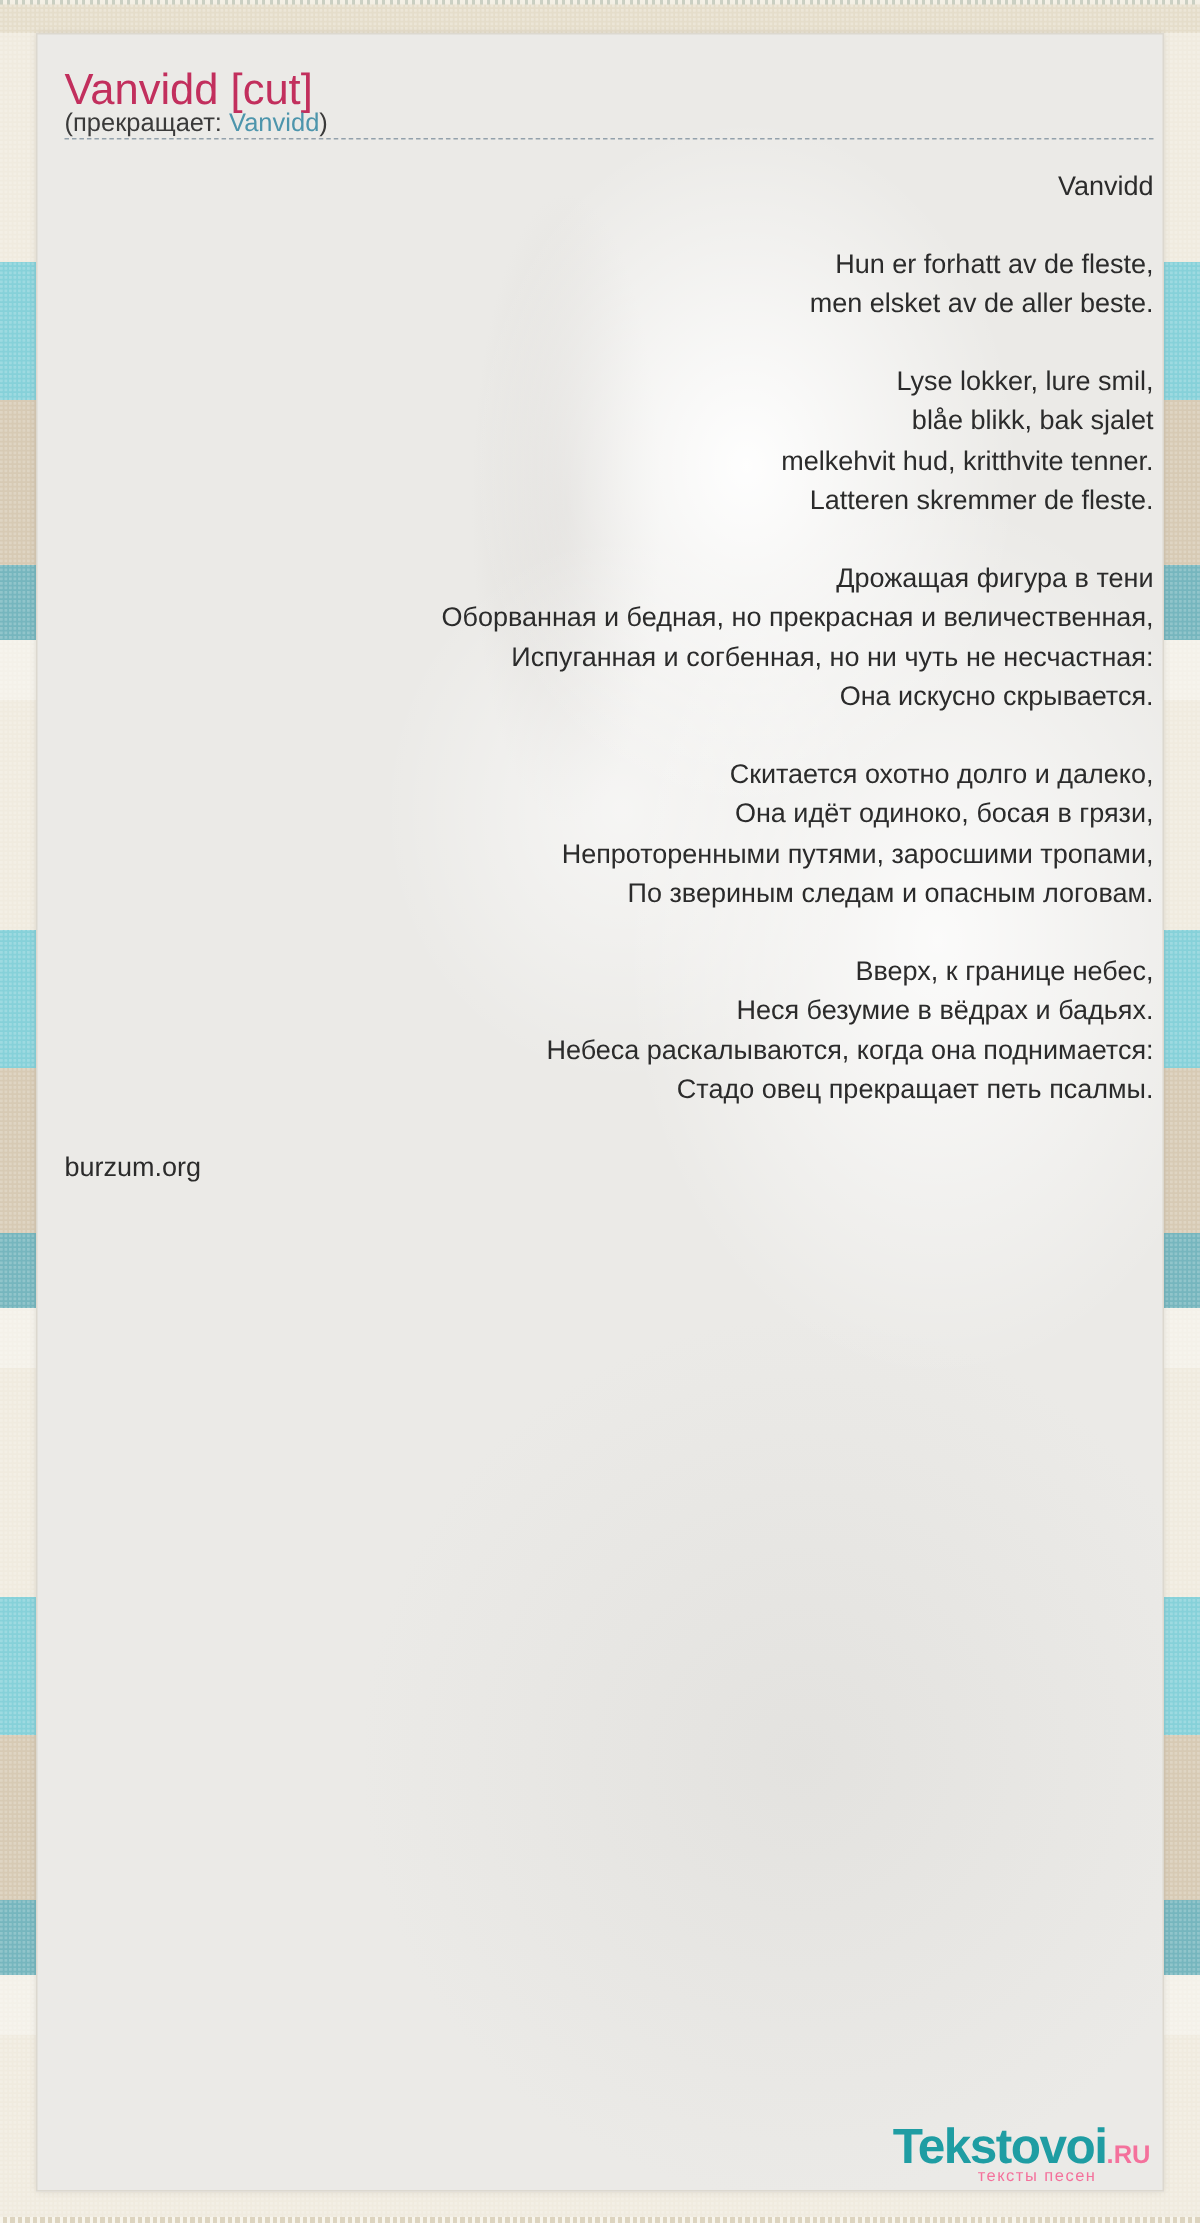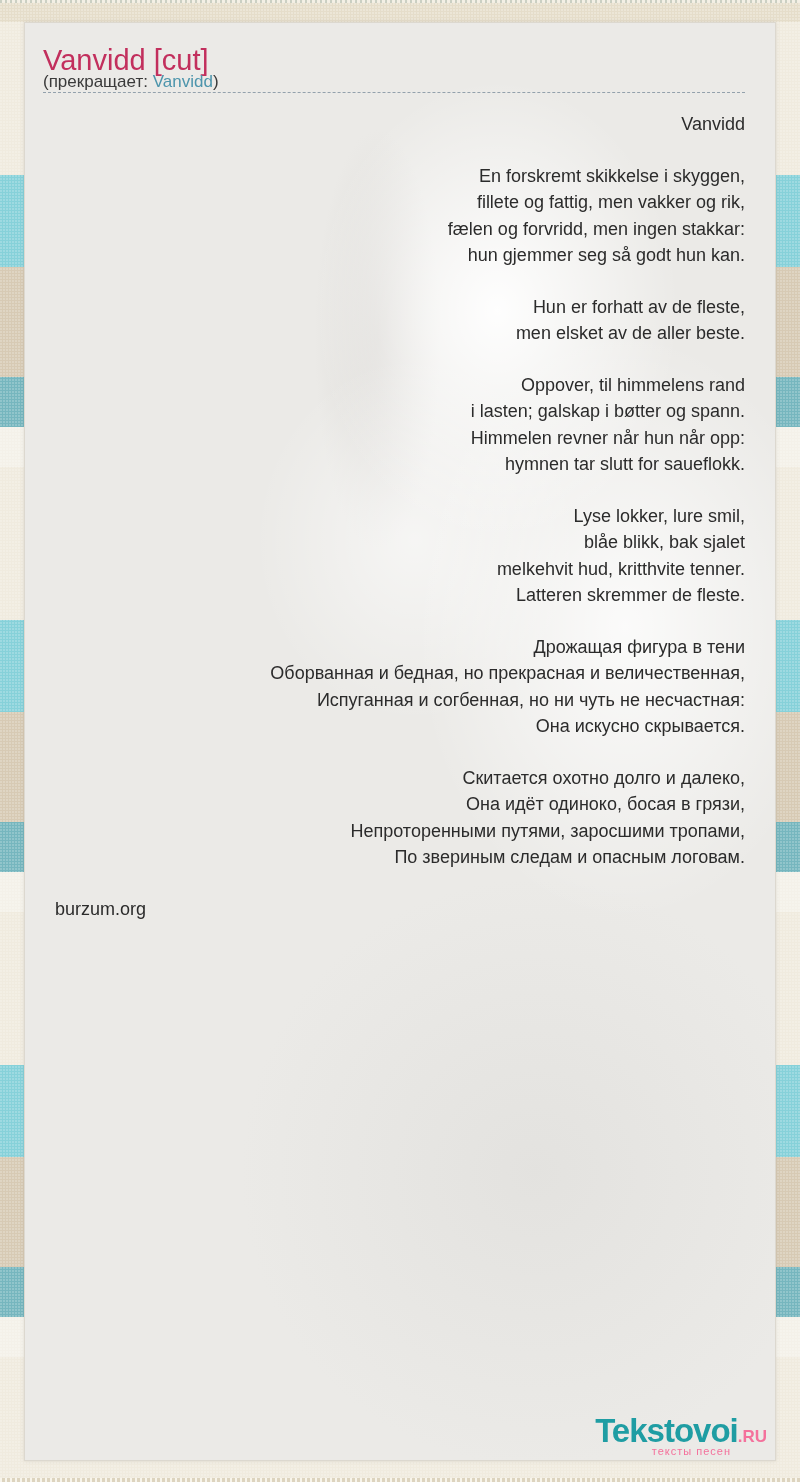--- a/index.html
+++ b/index.html
@@ -49,40 +49,40 @@
     position:absolute;top:22px;left:24px;right:24px;bottom:21px;
     background:
       radial-gradient(ellipse 260px 330px at 63% 20%, rgba(255,255,255,.95), rgba(255,255,255,0) 70%),
       radial-gradient(ellipse 300px 420px at 80% 42%, rgba(255,255,255,.8), rgba(255,255,255,0) 70%),
       radial-gradient(ellipse 230px 260px at 52% 36%, rgba(255,255,255,.55), rgba(255,255,255,0) 70%),
       radial-gradient(ellipse 90px 300px at 47% 22%, rgba(210,207,203,.55), rgba(210,207,203,0) 70%),
       radial-gradient(ellipse 420px 420px at 68% 80%, rgba(222,221,218,.6), rgba(222,221,218,0) 70%),
       var(--card-bg);
     border:1px solid #dcd8cf;
     box-shadow:0 0 5px rgba(0,0,0,.08);
-    padding:24px 30px 0 18px;
+    padding:24px 6px 0 18px;
   }
   h1.title{
     margin:0;font-size:29px;line-height:26px;font-weight:400;
     color:var(--title);letter-spacing:0;
   }
   .artist-line{
     font-size:17px;line-height:18px;color:#3a3a3a;
   }
   .artist-line a{
     color:var(--artist-link);text-decoration:none;cursor:pointer;
   }
   .dashed-sep{
     border-bottom:1px dashed var(--dashed);
     height:2px;margin:0 0 18px 0;
   }
   .lyrics{color:var(--text);font-size:18px;line-height:26.5px;text-align:right;}
   .lyrics p.stanza{margin:0 0 25px 0;}
   .source{
-    color:var(--text);font-size:18px;line-height:26.5px;margin:12px;
+    color:var(--text);font-size:18px;line-height:26.5px;margin:0;
   }
   .logo{
     position:absolute;right:8px;bottom:3px;text-align:right;cursor:pointer;
     line-height:1;
   }
   .logo-main{white-space:nowrap;}
   .logo-name{
     font-size:33px;font-weight:800;color:var(--logo-teal);letter-spacing:-1px;
   }
   .logo-tld{
@@ -103,25 +103,24 @@
 
 <main class="card">
   <h1 class="title">Vanvidd [cut]</h1>
   <div class="artist-line">
     <span>(прекращает:</span>
     <a>Vanvidd</a><span>)</span>
   </div>
   <div class="dashed-sep"></div>
   <div id="lyrics" class="lyrics">
       <p class="stanza">Vanvidd</p>
-      <p class="stanza">En forskremt skikkelse i skyggen,<br>fillete og fattig, men vakker og rik,<br>fælen og forvridd, men ingen stakkar:<br>hun gjemmer seg så godt hun kan.</p>
       <p class="stanza">Hun er forhatt av de fleste,<br>men elsket av de aller beste.</p>
-      <p class="stanza">Oppover, til himmelens rand<br>i lasten; galskap i bøtter og spann.<br>Himmelen revner når hun når opp:<br>hymnen tar slutt for saueflokk.</p>
       <p class="stanza">Lyse lokker, lure smil,<br>blåe blikk, bak sjalet<br>melkehvit hud, kritthvite tenner.<br>Latteren skremmer de fleste.</p>
       <p class="stanza">Дрожащая фигура в тени<br>Оборванная и бедная, но прекрасная и величественная,<br>Испуганная и согбенная, но ни чуть не несчастная:<br>Она искусно скрывается.</p>
       <p class="stanza">Скитается охотно долго и далеко,<br>Она идёт одиноко, босая в грязи,<br>Непроторенными путями, заросшими тропами,<br>По звериным следам и опасным логовам.</p>
+      <p class="stanza">Вверх, к границе небес,<br>Неся безумие в вёдрах и бадьях.<br>Небеса раскалываются, когда она поднимается:<br>Стадо овец прекращает петь псалмы.</p>
     </div>
   <div class="source">burzum.org</div>
   <div class="logo">
     <div class="logo-main"><span class="logo-name">Tekstovoi</span><span class="logo-tld">.RU</span></div>
     <div class="logo-tagline">тексты песен</div>
   </div>
 </main>
 
 </body></html>

